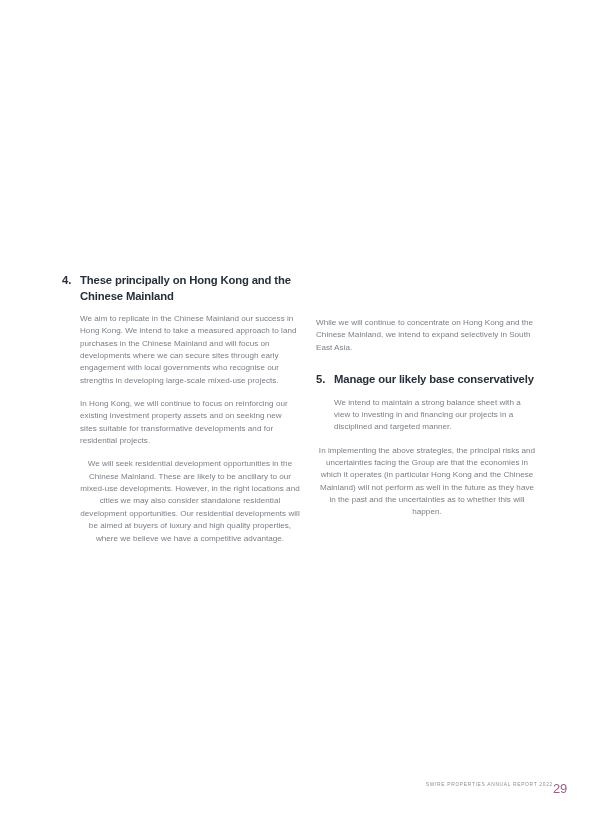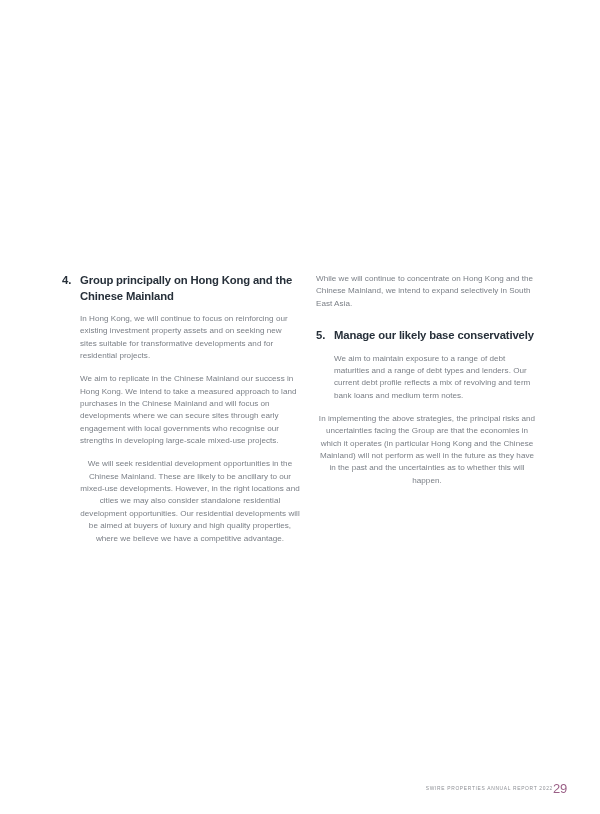--- a/index.html
+++ b/index.html
@@ -29,20 +29,21 @@
     width: 476px;
     display: flex;
     gap: 0;
   }
   .column {
     width: 238px;
     box-sizing: border-box;
   }
   .column.right {
     padding-left: 16px;
+    margin-top: 44px;
   }
 
   
   .section-heading {
     display: flex;
     align-items: flex-start;
     margin: 0 0 9px 0;
   }
   .section-number {
     width: 18px;
@@ -83,21 +84,21 @@
   .gap-before-heading {
     margin-top: 18px;
   }
 
   
   .footer {
     position: absolute;
     right: 33px;
     bottom: 19px;
     display: flex;
-    align-items: center;
+    align-items: flex-start;
   }
   .footer-label {
     font-size: 4.9px;
     letter-spacing: 0.68px;
     color: #8d8f95;
     text-transform: uppercase;
     white-space: nowrap;
   }
   .page-number {
     font-size: 13px;
@@ -110,42 +111,42 @@
 <body>
 
 <div class="page">
 
   <div class="content">
 
     <div class="column left">
 
       <div class="section-heading">
         <span class="section-number">4.</span>
-        <span class="section-title">Group principally on Hong Kong and the Chinese Mainland</span>
+        <span class="section-title">These principally on Hong Kong and the Chinese Mainland</span>
       </div>
 
+      <p class="body-text indented">We aim to replicate in the Chinese Mainland our success in Hong Kong. We intend to take a measured approach to land purchases in the Chinese Mainland and will focus on developments where we can secure sites through early engagement with local governments who recognise our strengths in developing large-scale mixed-use projects.</p>
+
       <p class="body-text indented">In Hong Kong, we will continue to focus on reinforcing our existing investment property assets and on seeking new sites suitable for transformative developments and for residential projects.</p>
-
-      <p class="body-text indented">We aim to replicate in the Chinese Mainland our success in Hong Kong. We intend to take a measured approach to land purchases in the Chinese Mainland and will focus on developments where we can secure sites through early engagement with local governments who recognise our strengths in developing large-scale mixed-use projects.</p>
 
       <p class="body-text indented">We will seek residential development opportunities in the Chinese Mainland. These are likely to be ancillary to our mixed-use developments. However, in the right locations and cities we may also consider standalone residential development opportunities. Our residential developments will be aimed at buyers of luxury and high quality properties, where we believe we have a competitive advantage.</p>
 
     </div>
 
     <div class="column right">
 
       <p class="body-text flush">While we will continue to concentrate on Hong Kong and the Chinese Mainland, we intend to expand selectively in South East Asia.</p>
 
       <div class="section-heading gap-before-heading">
         <span class="section-number">5.</span>
         <span class="section-title">Manage our likely base conservatively</span>
       </div>
 
+      <p class="body-text indented">We intend to maintain a strong balance sheet with a view to investing in and financing our projects in a disciplined and targeted manner.</p>
 
-      <p class="body-text indented">We aim to maintain exposure to a range of debt maturities and a range of debt types and lenders. Our current debt profile reflects a mix of revolving and term bank loans and medium term notes.</p>
 
       <p class="body-text flush">In implementing the above strategies, the principal risks and uncertainties facing the Group are that the economies in which it operates (in particular Hong Kong and the Chinese Mainland) will not perform as well in the future as they have in the past and the uncertainties as to whether this will happen.</p>
 
     </div>
 
   </div>
 
   <div class="footer">
     <span class="footer-label">SWIRE PROPERTIES ANNUAL REPORT 2022</span>
     <span class="page-number">29</span>

